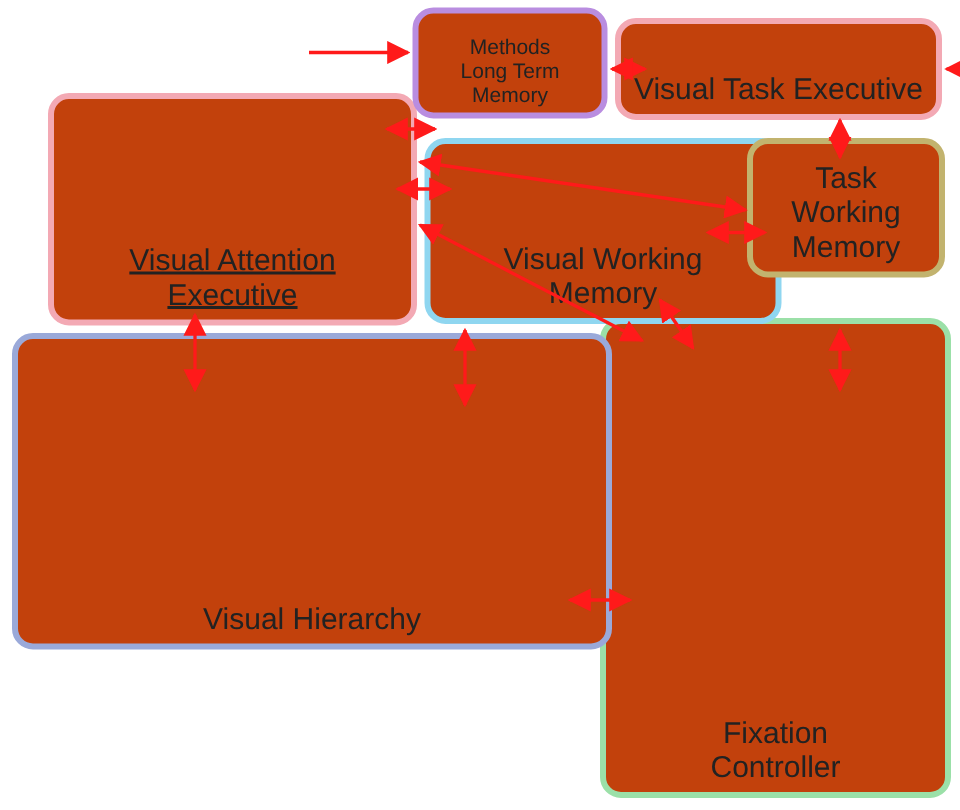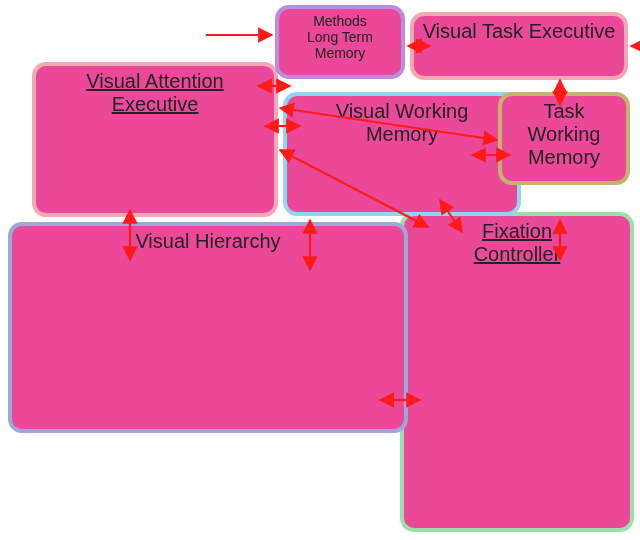--- a/index.html
+++ b/index.html
@@ -11,39 +11,39 @@
     font-family: "Gill Sans", "Gill Sans MT", "Segoe UI", Arial, sans-serif;
     font-weight: 300;
     position: relative;
     overflow: hidden;
   }
   .box {
     position: absolute;
     border-width: 4px;
     border-style: solid;
     border-radius: 14px;
-    background: #ec4899;
+    background: #c2410c;
     box-sizing: border-box;
     display: flex;
-    align-items: flex-start;
+    align-items: flex-end;
     justify-content: center;
     text-align: center;
     font-size: 20px;
     line-height: 1.15;
     color: #222;
     padding: 4px;
   }
   .lbl { white-space: pre-line; }
   #box-methods    { left: 275px; top:   5px; width: 130px; height:  74px; border-color: #b98de0; font-size: 14px; z-index: 5; }
   #box-vte        { left: 410px; top:  12px; width: 218px; height:  68px; border-color: #f3a9b4; z-index: 4; }
   #box-vae        { left:  32px; top:  62px; width: 246px; height: 155px; border-color: #f3a9b4; z-index: 3; text-decoration: underline; }
   #box-vwm        { left: 283px; top:  92px; width: 238px; height: 124px; border-color: #8fd6f0; z-index: 4; }
   #box-twm        { left: 498px; top:  92px; width: 132px; height: 93px; border-color: #c2b36e; z-index: 4; }
   #box-vh         { left:   8px; top: 222px; width: 400px; height: 211px; border-color: #9aa9d9; z-index: 2; }
-  #box-fc         { left: 400px; top: 212px; width: 234px; height: 320px; border-color: #9be0a8; z-index: 1; text-decoration: underline; }
+  #box-fc         { left: 400px; top: 212px; width: 234px; height: 320px; border-color: #9be0a8; z-index: 1; }
   .arrows { position: absolute; left: 0; top: 0; width: 640px; height: 540px; z-index: 10; pointer-events: none; }
   .arrows line { stroke: #ff1a1a; stroke-width: 2.2; }
 </style>
 </head>
 <body>
 
 <div id="box-fc" class="box">
   <span class="lbl">Fixation
 Controller</span>
 </div>

